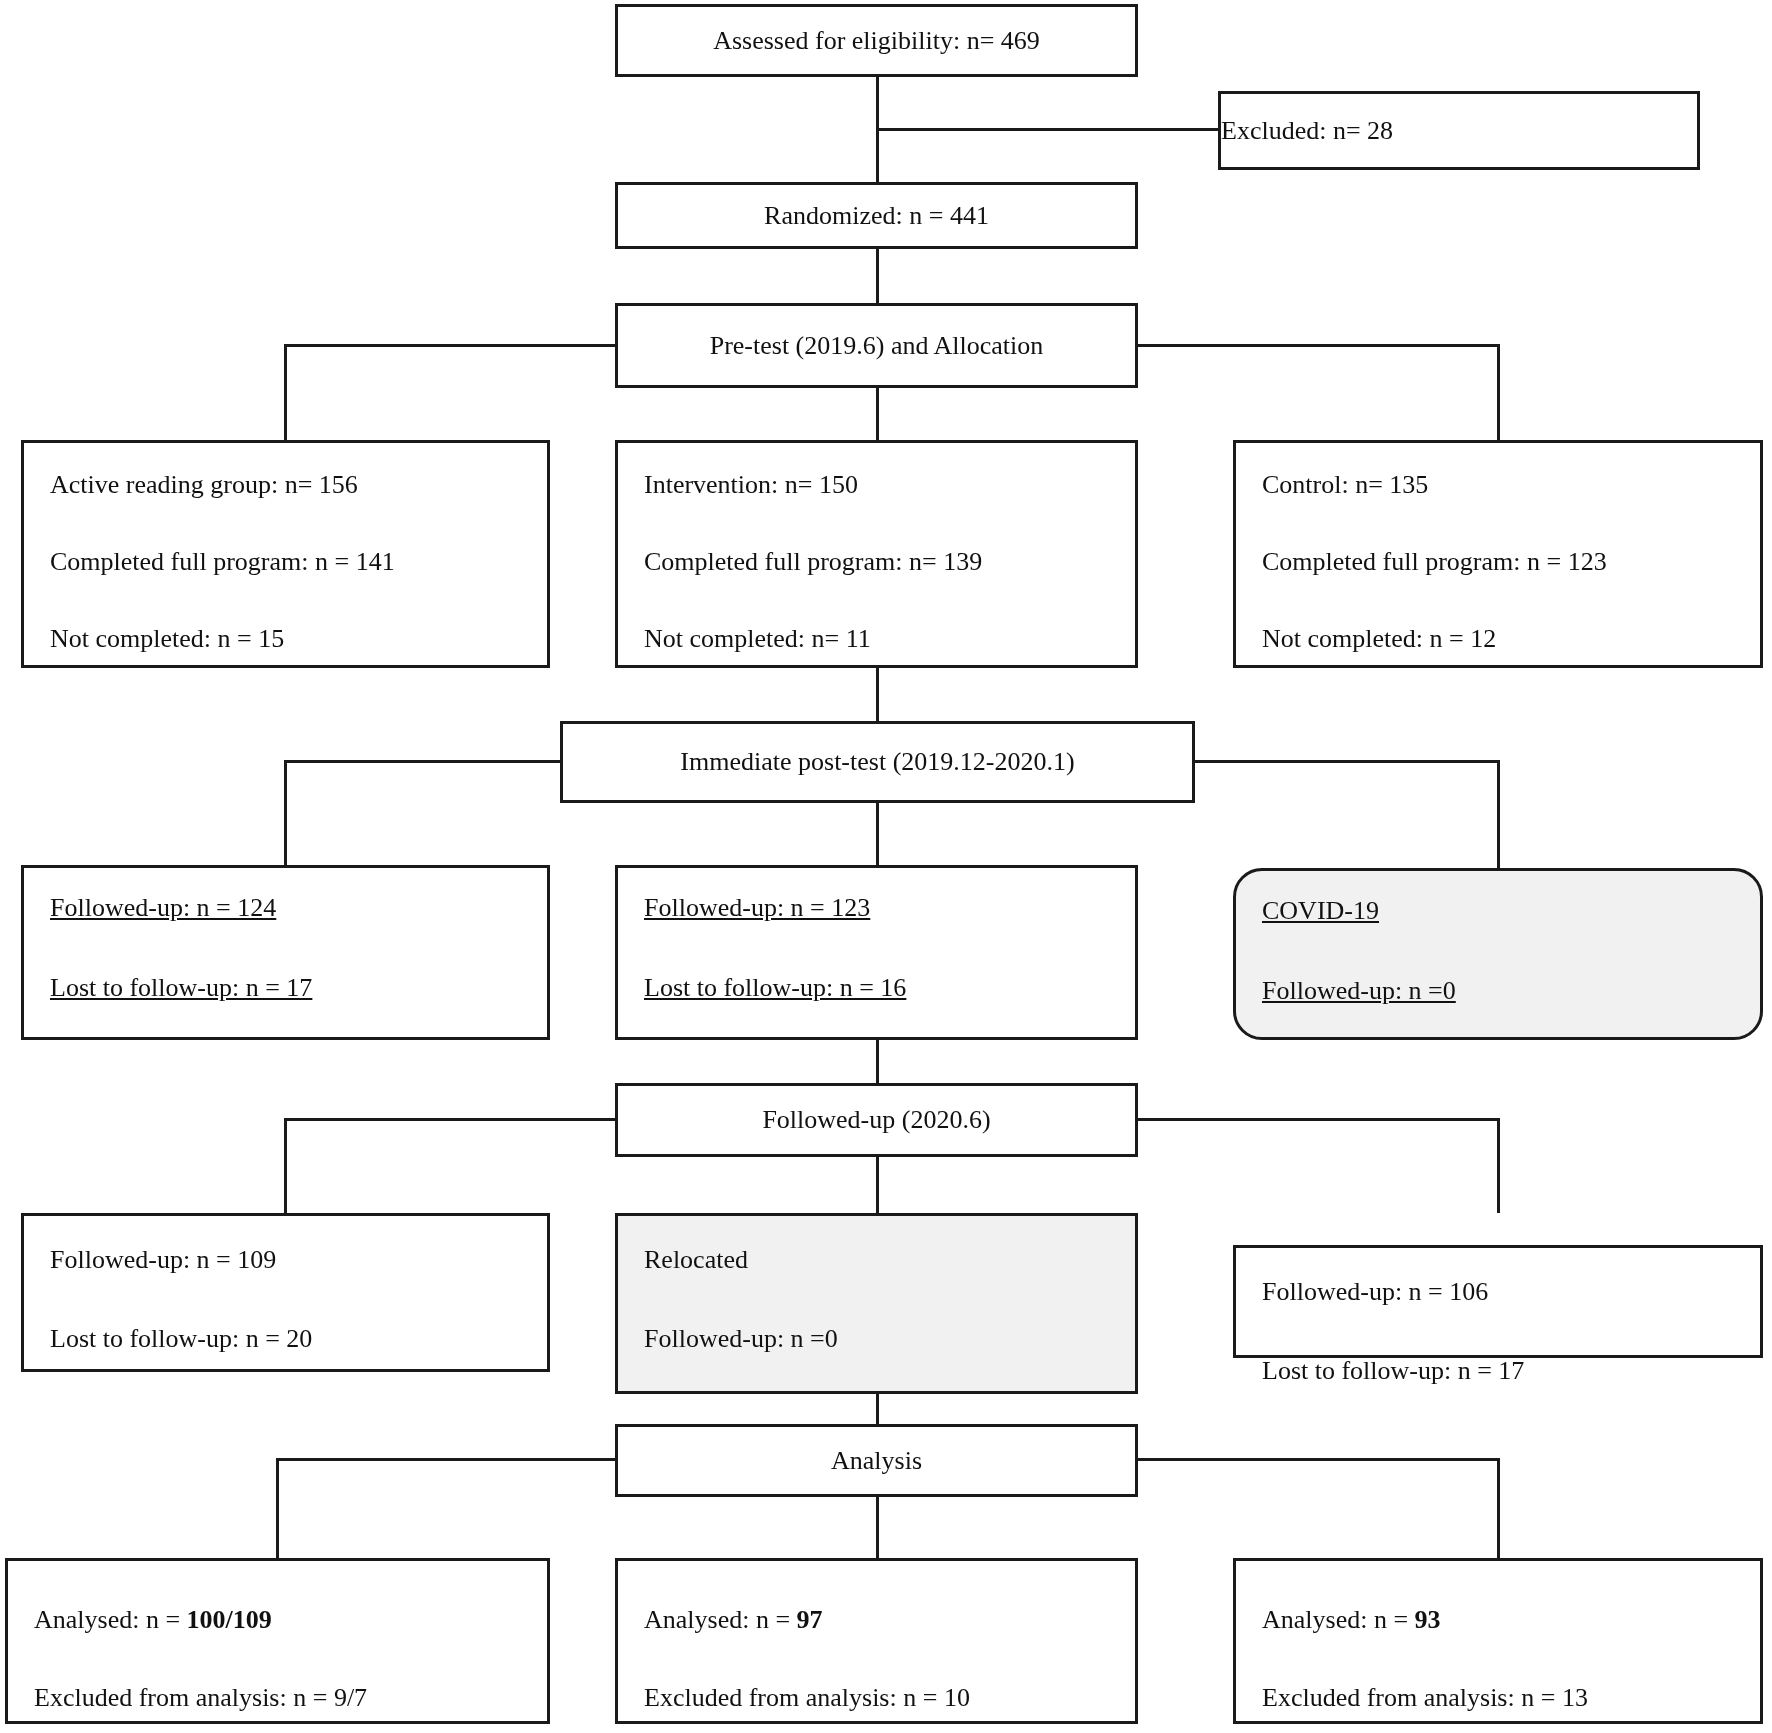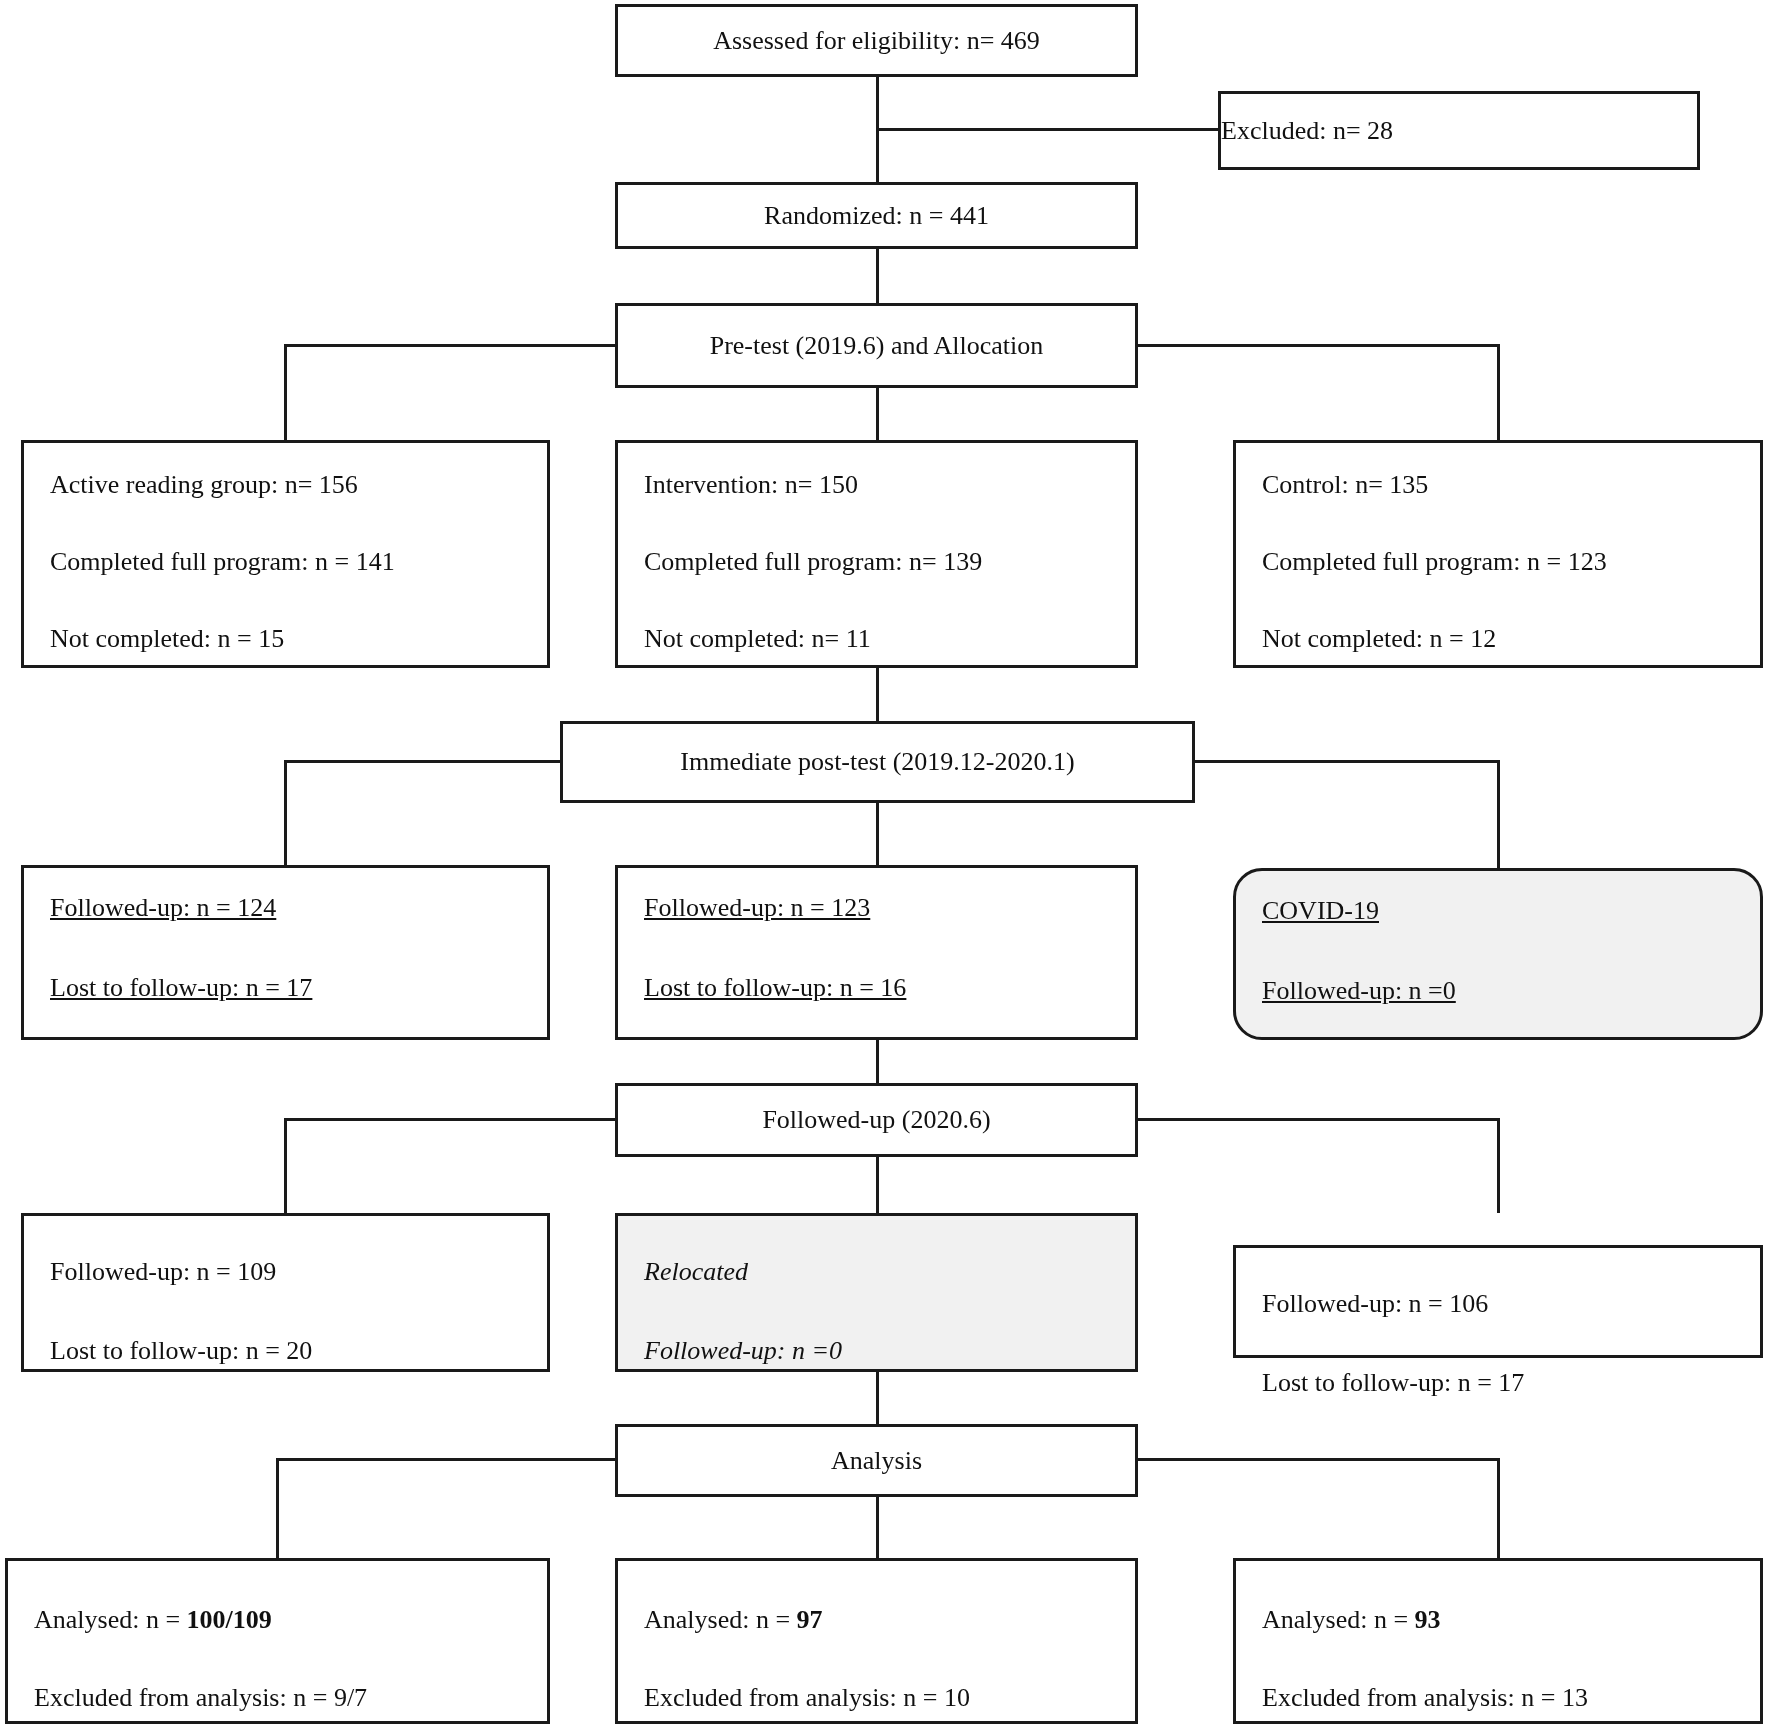--- a/index.html
+++ b/index.html
@@ -35,21 +35,21 @@
   .box.hl{background:var(--box-fill-highlight);}
   .box.left-text{
     display:flex;align-items:center;justify-content:flex-start;
     text-align:center;
   }
   .r1 .line{display:block;line-height:77px;}
   .r1{padding-top:3px;}
   .r2 .line{display:block;line-height:80px;}
   .r2{padding-top:0;text-decoration:underline;}
   .r3 .line{display:block;line-height:79px;}
-  .r3{padding-top:16px;}
+  .r3{padding-top:4px;}
   .r4 .line{display:block;line-height:78px;}
   .r4{padding-top:20px;}
   .connector{position:absolute;background:var(--line);}
   .bold{font-weight:bold;}
 </style>
 </head>
 <body>
 
 <div class="canvas">
 
@@ -130,21 +130,21 @@
   </div>
 
   <div class="box center" style="left:615px;top:1083px;width:523px;height:74px;">
     <span>Followed-up (2020.6)</span>
   </div>
 
   <div class="box multi r3" style="left:21px;top:1213px;width:529px;height:159px;">
     <span class="line">Followed-up: n = 109</span>
     <span class="line">Lost to follow-up: n = 20</span>
   </div>
-  <div class="box multi r3 hl" style="left:615px;top:1213px;width:523px;height:159px;font-style:italic;">
+  <div class="box multi r3 hl" style="left:615px;top:1213px;width:523px;height:181px;">
     <span class="line">Relocated</span>
     <span class="line">Followed-up: n =0</span>
   </div>
   <div class="box multi r3" style="left:1233px;top:1213px;width:530px;height:113px;margin-top:32px;">
     <span class="line">Followed-up: n = 106</span>
     <span class="line">Lost to follow-up: n = 17</span>
   </div>
 
   <div class="box center" style="left:615px;top:1424px;width:523px;height:73px;">
     <span>Analysis</span>

